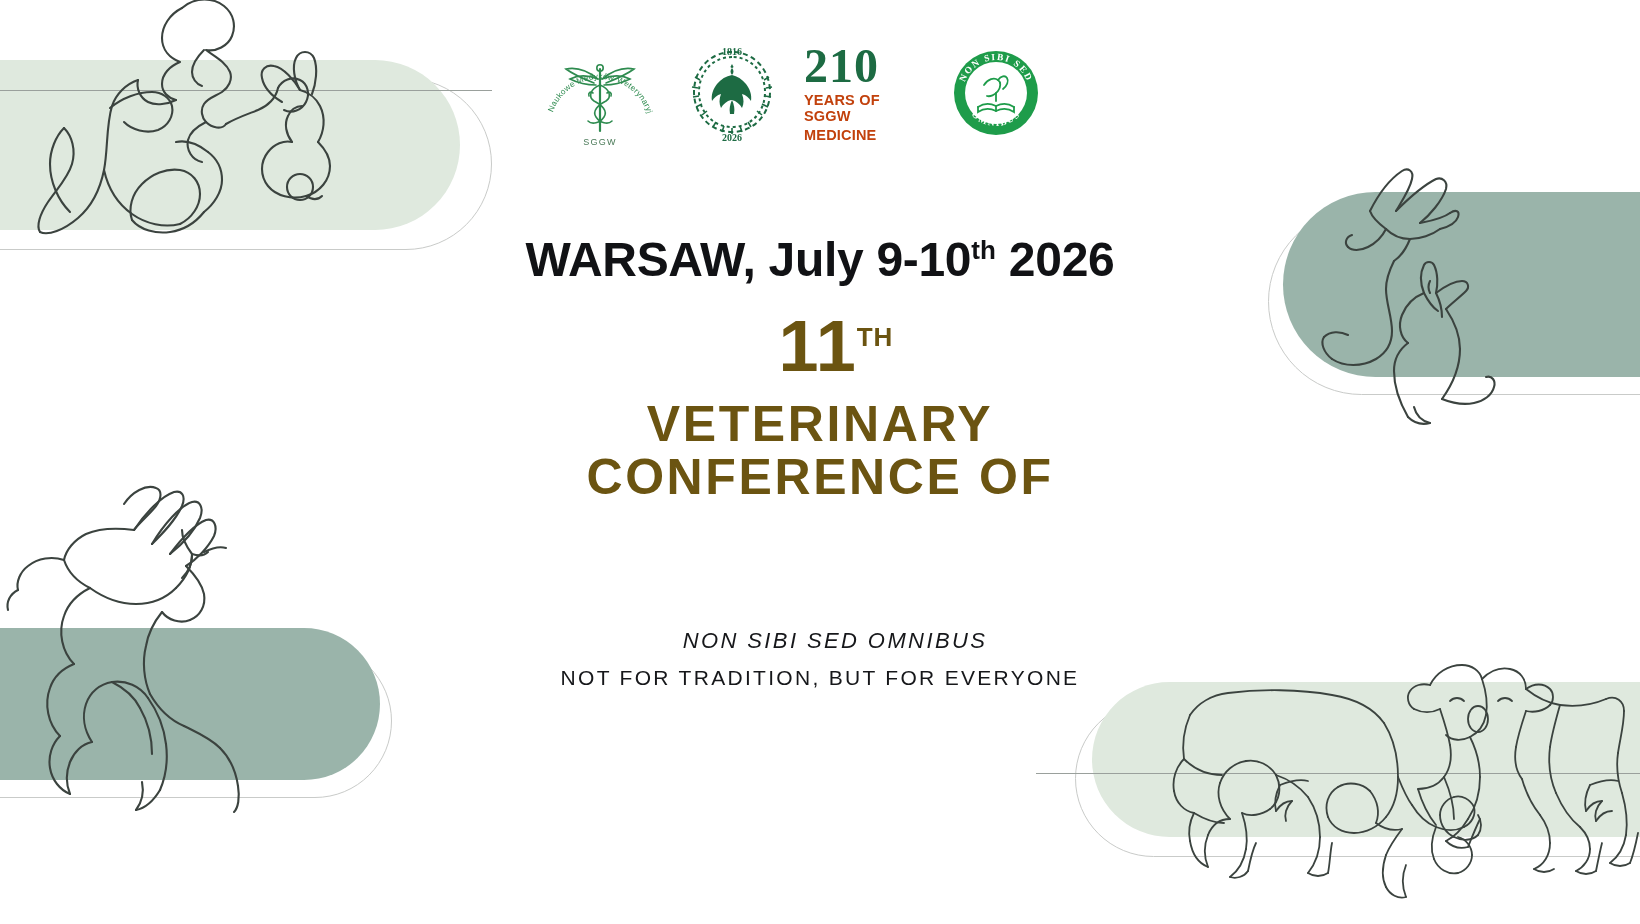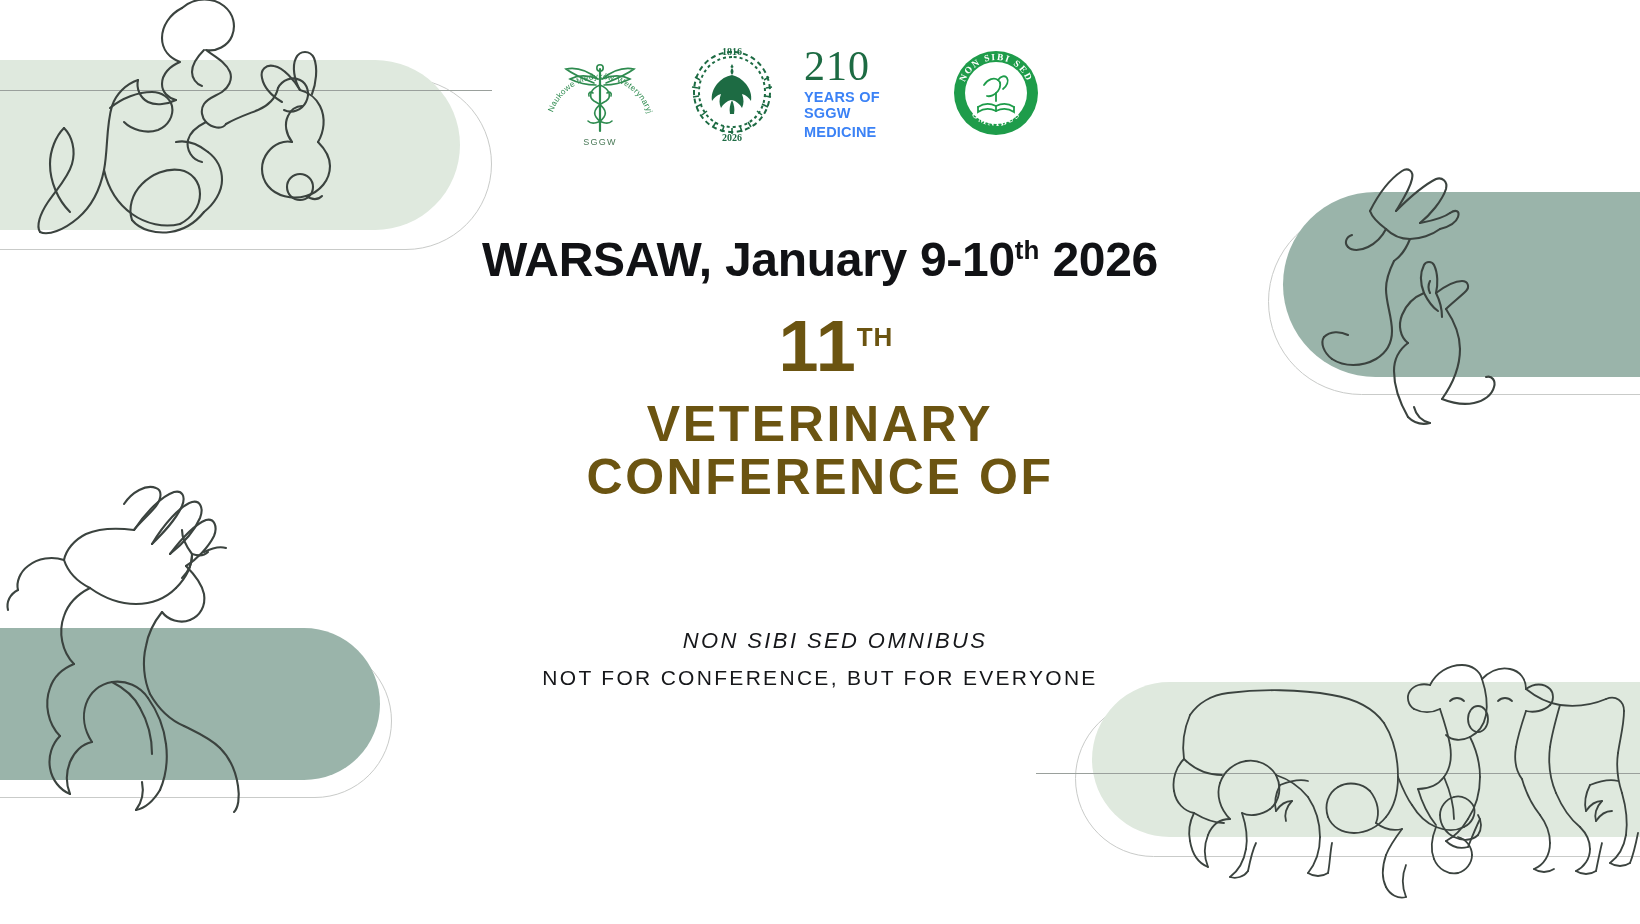--- a/index.html
+++ b/index.html
@@ -48,22 +48,22 @@
   #art-horse{left:6px;top:462px;}
   #art-cows{left:1150px;top:625px;}
 
   
   .logos{position:absolute;left:540px;top:30px;width:500px;height:125px;
          display:flex;align-items:center;gap:26px;}
   .logo{position:relative;display:flex;justify-content:center;}
   .logo-knmw{width:120px;height:115px;}
   .logo-sggw{width:92px;height:102px;}
   .logo-210{display:flex;flex-direction:column;justify-content:center;line-height:1;}
-  .num210{font-family:"Liberation Serif", serif;font-weight:normal;font-size:42px;color:#1d6b43;letter-spacing:1px;}
-  .yrs{font-family:"Liberation Sans", sans-serif;font-weight:bold;font-size:14.5px;color:#3b82f6;letter-spacing:.2px;line-height:1.14;margin-top:2px;}
+  .num210{font-family:"Liberation Serif", serif;font-weight:bold;font-size:48px;color:#1d6b43;letter-spacing:1px;}
+  .yrs{font-family:"Liberation Sans", sans-serif;font-weight:bold;font-size:14.5px;color:#c2410c;letter-spacing:.2px;line-height:1.14;margin-top:2px;}
   .logo-nsso{width:88px;height:88px;}
 
   
   .text-wrap{position:absolute;left:0;top:0;width:1640px;text-align:center;}
   .line-warsaw{position:absolute;left:0;top:232px;width:1640px;
     font-size:48px;font-weight:bold;color:#111215;letter-spacing:-0.3px;}
   .line-warsaw sup{font-size:26px;font-weight:bold;vertical-align:super;letter-spacing:0;}
 
   .line-eleven{position:absolute;left:16px;top:310px;width:1640px;
     color:#6b5411;font-weight:bold;font-size:72px;letter-spacing:1px;line-height:1;}
@@ -428,29 +428,29 @@
           <path d="M26 58 L26 63 C32 59 38 59 44 62 C50 59 56 59 62 63 L62 58"></path>
           <path d="M44 57 L44 62"></path>
         </g>
       </svg>
     </div>
   </div>
 
   <div class="text-wrap">
 
     <div class="line-warsaw">
-      <span>WARSAW, January 9-10</span><sup>th</sup><span> 2026</span>
+      <span>WARSAW, July 9-10</span><sup>th</sup><span> 2026</span>
     </div>
 
     <div class="line-eleven">
       <span>11</span><sup>TH</sup>
     </div>
 
     <div class="title">
       <div>VETERINARY</div>
       <div>CONFERENCE OF</div>
     </div>
 
     <div class="motto">NON SIBI SED OMNIBUS</div>
-    <div class="motto-en">NOT FOR CONFERENCE, BUT FOR EVERYONE</div>
+    <div class="motto-en">NOT FOR TRADITION, BUT FOR EVERYONE</div>
   </div>
 
 </div>
 
 </body></html>

